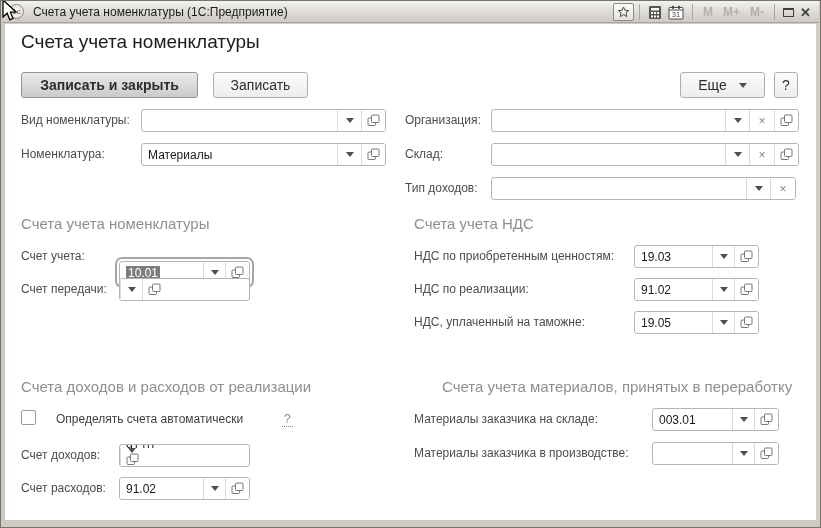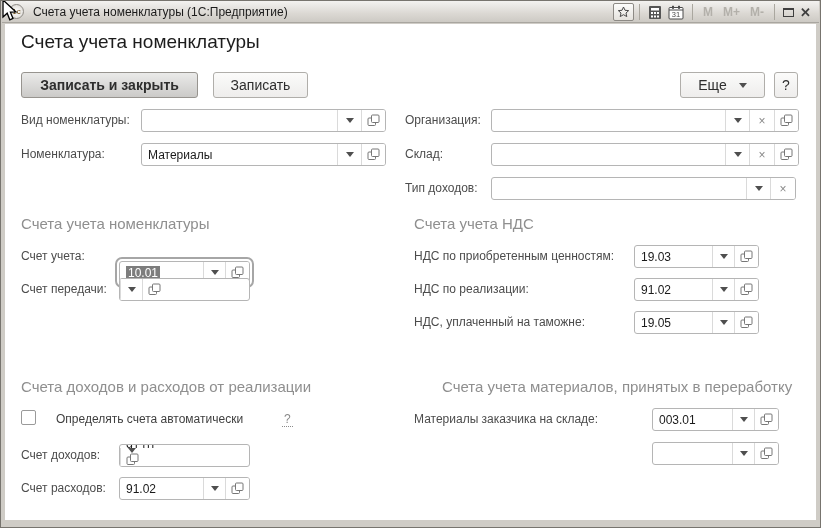--- a/index.html
+++ b/index.html
@@ -350,20 +350,21 @@
         <span class="arr"></span>
       </div>
     <div class="seg-btn w24">
       <svg width="13" height="13" viewBox="0 0 13 13">
         <rect x="1" y="4" width="7.5" height="7.5" rx="1" fill="none" stroke="#777"></rect>
         <rect x="4.5" y="1" width="7.5" height="7.5" rx="1" fill="#fff" stroke="#777"></rect>
       </svg>
     </div>
   </div>
 
+  <div class="lbl" style="left:413px; top:445px;">Материалы заказчика в производстве:</div>
   <div class="fld" style="left:651px; top:441px; width:127px;">
     <div class="seg-txt"></div>
     <div class="seg-btn w22">
         <span class="arr"></span>
       </div>
     <div class="seg-btn w24">
       <svg width="13" height="13" viewBox="0 0 13 13">
         <rect x="1" y="4" width="7.5" height="7.5" rx="1" fill="none" stroke="#777"></rect>
         <rect x="4.5" y="1" width="7.5" height="7.5" rx="1" fill="#fff" stroke="#777"></rect>
       </svg>

